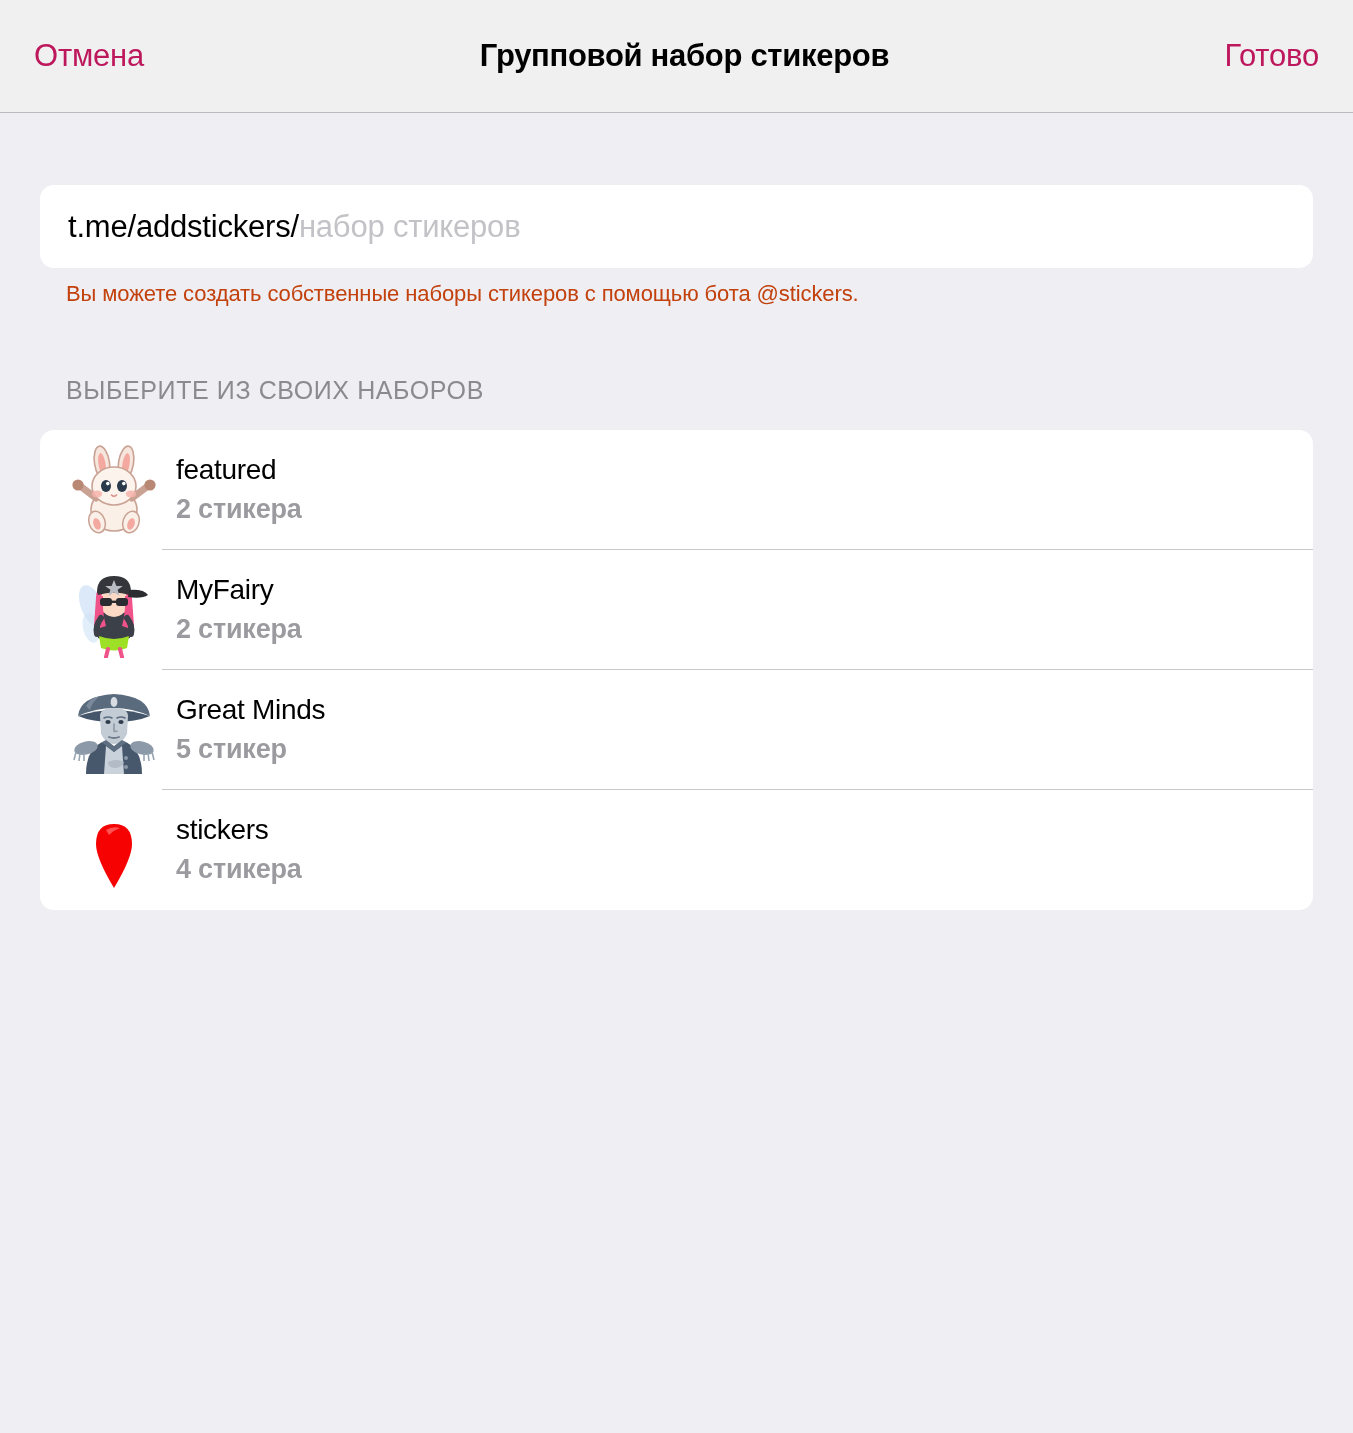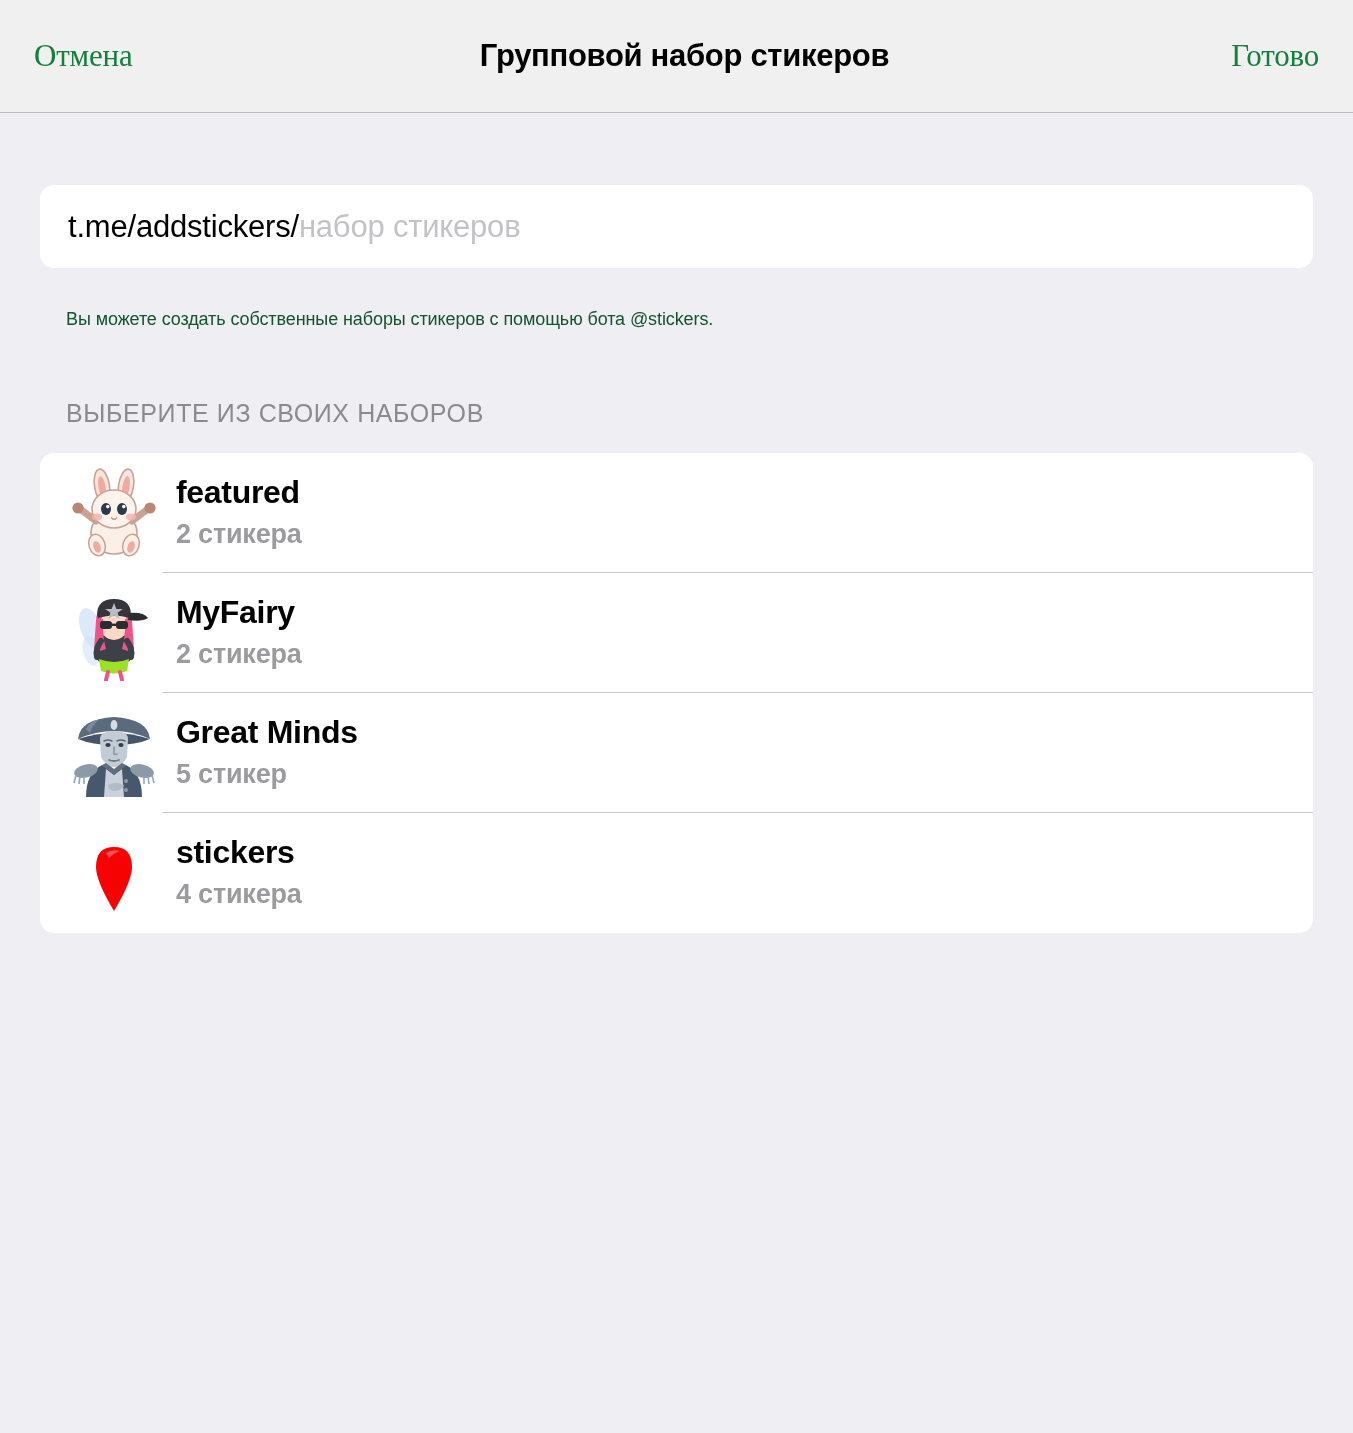--- a/index.html
+++ b/index.html
@@ -26,27 +26,27 @@
     height: 113px;
     background: #f0f0f0;
     border-bottom: 1px solid #bcbcc0;
     display: flex;
     align-items: center;
     justify-content: space-between;
     padding: 0 30px;
   }
   .nav-btn {
     font-size: 31px;
-    color: #15803d;
+    color: #be185d;
     letter-spacing: -0.2px;
     cursor: pointer;
     white-space: nowrap;
     background: none;
     border: none;
-    font-family: Liberation Serif, serif;
+    font-family: Liberation Sans, sans-serif;
     padding: 6px 4px;
   }
   .nav-title {
     position: absolute;
     left: 0; right: 0;
     top: 50%;
     transform: translateY(-50%);
     text-align: center;
     font-size: 31px;
     font-weight: bold;
@@ -75,24 +75,24 @@
     display: flex;
     align-items: baseline;
     font-size: 31px;
     letter-spacing: -0.2px;
     white-space: nowrap;
   }
   .input-prefix { color: #000000; text-align: center; }
   .input-placeholder { color: #c3c3c7; }
 
   .footer-note {
-    margin-top: 40px;
+    margin-top: 12px;
     padding: 0 26px;
-    font-size: 18px;
-    color: #14532d;
+    font-size: 22px;
+    color: #c2410c;
     letter-spacing: -0.1px;
     line-height: 1.25;
   }
 
   .section-header {
     margin-top: 68px;
     padding: 0 26px 0 26px;
     font-size: 25px;
     color: #8a8a8f;
     letter-spacing: 0.6px;
@@ -131,22 +131,22 @@
     justify-content: center;
   }
   .thumb svg { display: block; }
   .row-text {
     margin-left: 14px;
     display: flex;
     flex-direction: column;
     justify-content: center;
   }
   .row-title {
-    font-size: 32px;
-    font-weight: bold;
+    font-size: 28px;
+    font-weight: normal;
     color: #000000;
     letter-spacing: -0.3px;
     line-height: 1.12;
   }
   .row-sub {
     margin-top: 9px;
     font-size: 27px;
     color: #9a9a9f;
     letter-spacing: -0.2px;
     line-height: 1.1;

